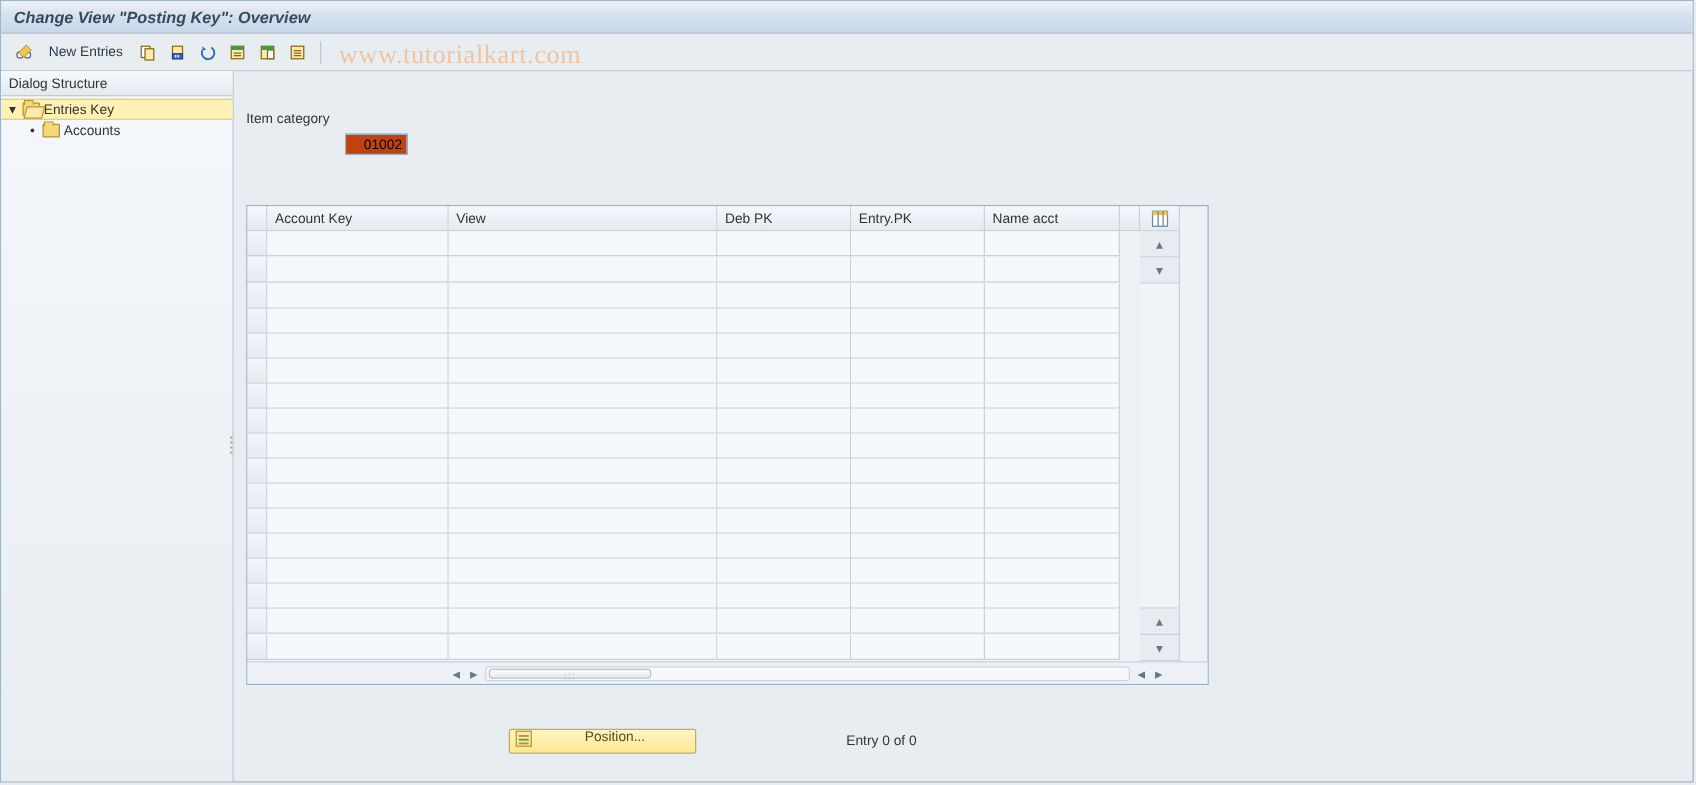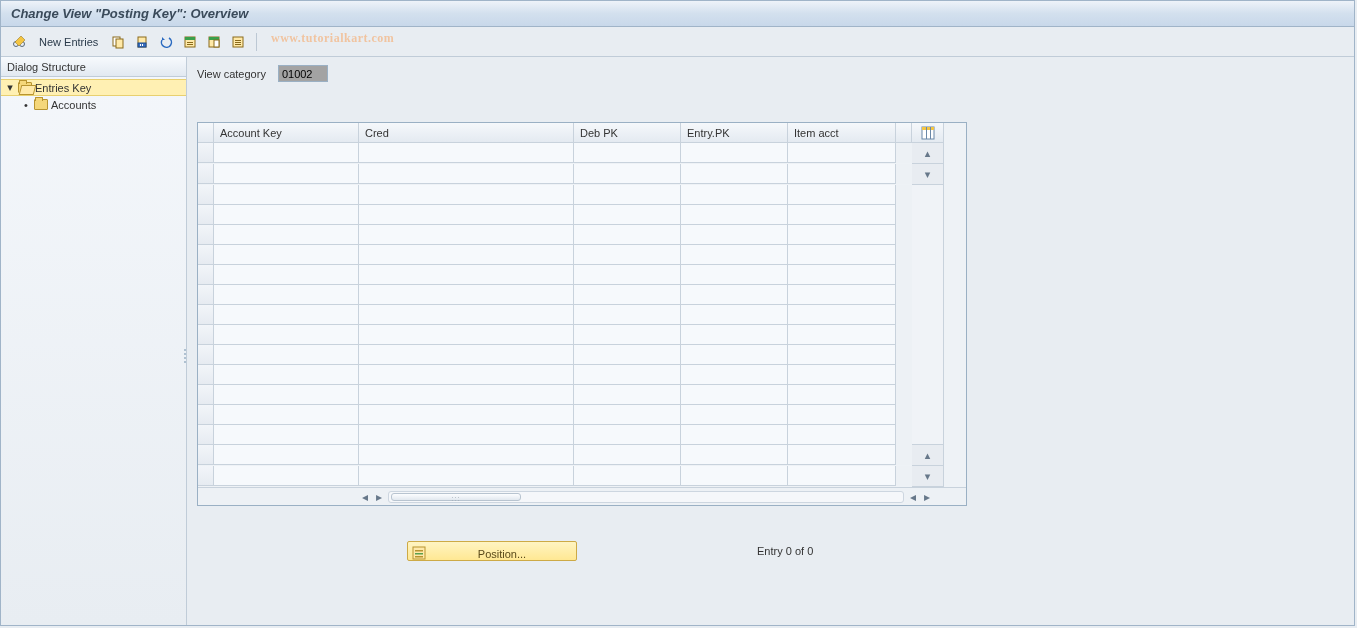--- a/index.html
+++ b/index.html
@@ -59,22 +59,22 @@
     color: #2a3a4a;
   }
   .tool-sep {
     width: 1px; height: 18px;
     background: #bcc8d4;
     margin: 0 4px;
   }
   .watermark {
     position: absolute;
     left: 270px; top: 4px;
-    font-size: 12px;
-    font-weight: bold;
+    font-size: 21px;
+    font-weight: normal;
     color: rgba(247, 163, 92, 0.55);
     font-family: Georgia, 'Times New Roman', serif;
     pointer-events: none;
     letter-spacing: 0.5px;
   }
   
   .main {
     display: flex;
     height: calc(100% - 56px);
     position: relative;
@@ -142,23 +142,25 @@
     overflow: hidden;
   }
   .field-row {
     display: flex; align-items: center; gap: 12px;
     margin-bottom: 40px;
   }
   .field-label { color:#333; }
   .field-input {
     width: 50px; height: 17px;
     border: 1px solid #9ab0c4;
-    background: #a3a3a3;
+    background: #c2410c;
     font: inherit;
+    text-align: right;
     padding: 0 3px;
+    margin-top: 42px;
   }
 
   
   .table-wrap {
     width: 770px;
     border: 1px solid #9ab0c4;
     background: #eef2f6;
     position: relative;
   }
   .grid {
@@ -243,35 +245,35 @@
     letter-spacing: 1px;
   }
 
   
   .footer-row {
     margin-top: 35px;
     margin-left: 210px;
     display:flex; align-items:center; gap: 120px;
   }
   .position-btn {
-    width: 170px; height: 20px;
+    width: 150px; height: 20px;
     background: linear-gradient(to bottom, #fff4c2, #ffe893);
     border: 1px solid #cdaa46;
     border-radius: 2px;
-    display:flex; align-items:flex-end;
+    display:flex; align-items:flex-start;
     cursor:pointer;
     padding: 0 4px;
     gap: 6px;
   }
   .position-btn .ico {
     width:14px;height:14px;
     display:flex;align-items:center;justify-content:center;
   }
   .position-btn .lbl { flex:1; text-align:center; color:#5a4a1a; }
-  .entry-status { color:#333; margin-left: 60px;}
+  .entry-status { color:#333; }
 
   
   svg { display:block; }
 </style>
 </head>
 <body>
 
 <div class="window">
 
   <div class="titlebar">
@@ -358,32 +360,32 @@
         <div class="tree-item tree-indent-1">
           <span class="tree-bullet">•</span>
           <span class="folder closed"></span>
           <span>Accounts</span>
         </div>
       </div>
     </div>
 
     <div class="content">
       <div class="field-row">
-        <span class="field-label">View category</span>
+        <span class="field-label">Item category</span>
         <input class="field-input" value="01002" style="">
       </div>
 
       <div class="table-wrap">
         <div class="grid" id="grid">
             <div class="corner"></div>
             <div class="th">Account Key</div>
-            <div class="th">Cred</div>
+            <div class="th">View</div>
             <div class="th">Deb PK</div>
             <div class="th">Entry.PK</div>
-            <div class="th">Item acct</div>
+            <div class="th">Name acct</div>
             <div class="corner"></div>
             <div class="cfg">
               <svg width="14" height="14" viewBox="0 0 14 14">
                 <rect x="1" y="1" width="12" height="12" fill="#fff" stroke="#6a88a8"></rect>
                 <rect x="1" y="1" width="12" height="3" fill="#f4c542"></rect>
                 <rect x="5" y="1" width="1" height="12" fill="#6a88a8"></rect>
                 <rect x="9" y="1" width="1" height="12" fill="#6a88a8"></rect>
               </svg>
             </div>
             <div class="rowsel"></div>

